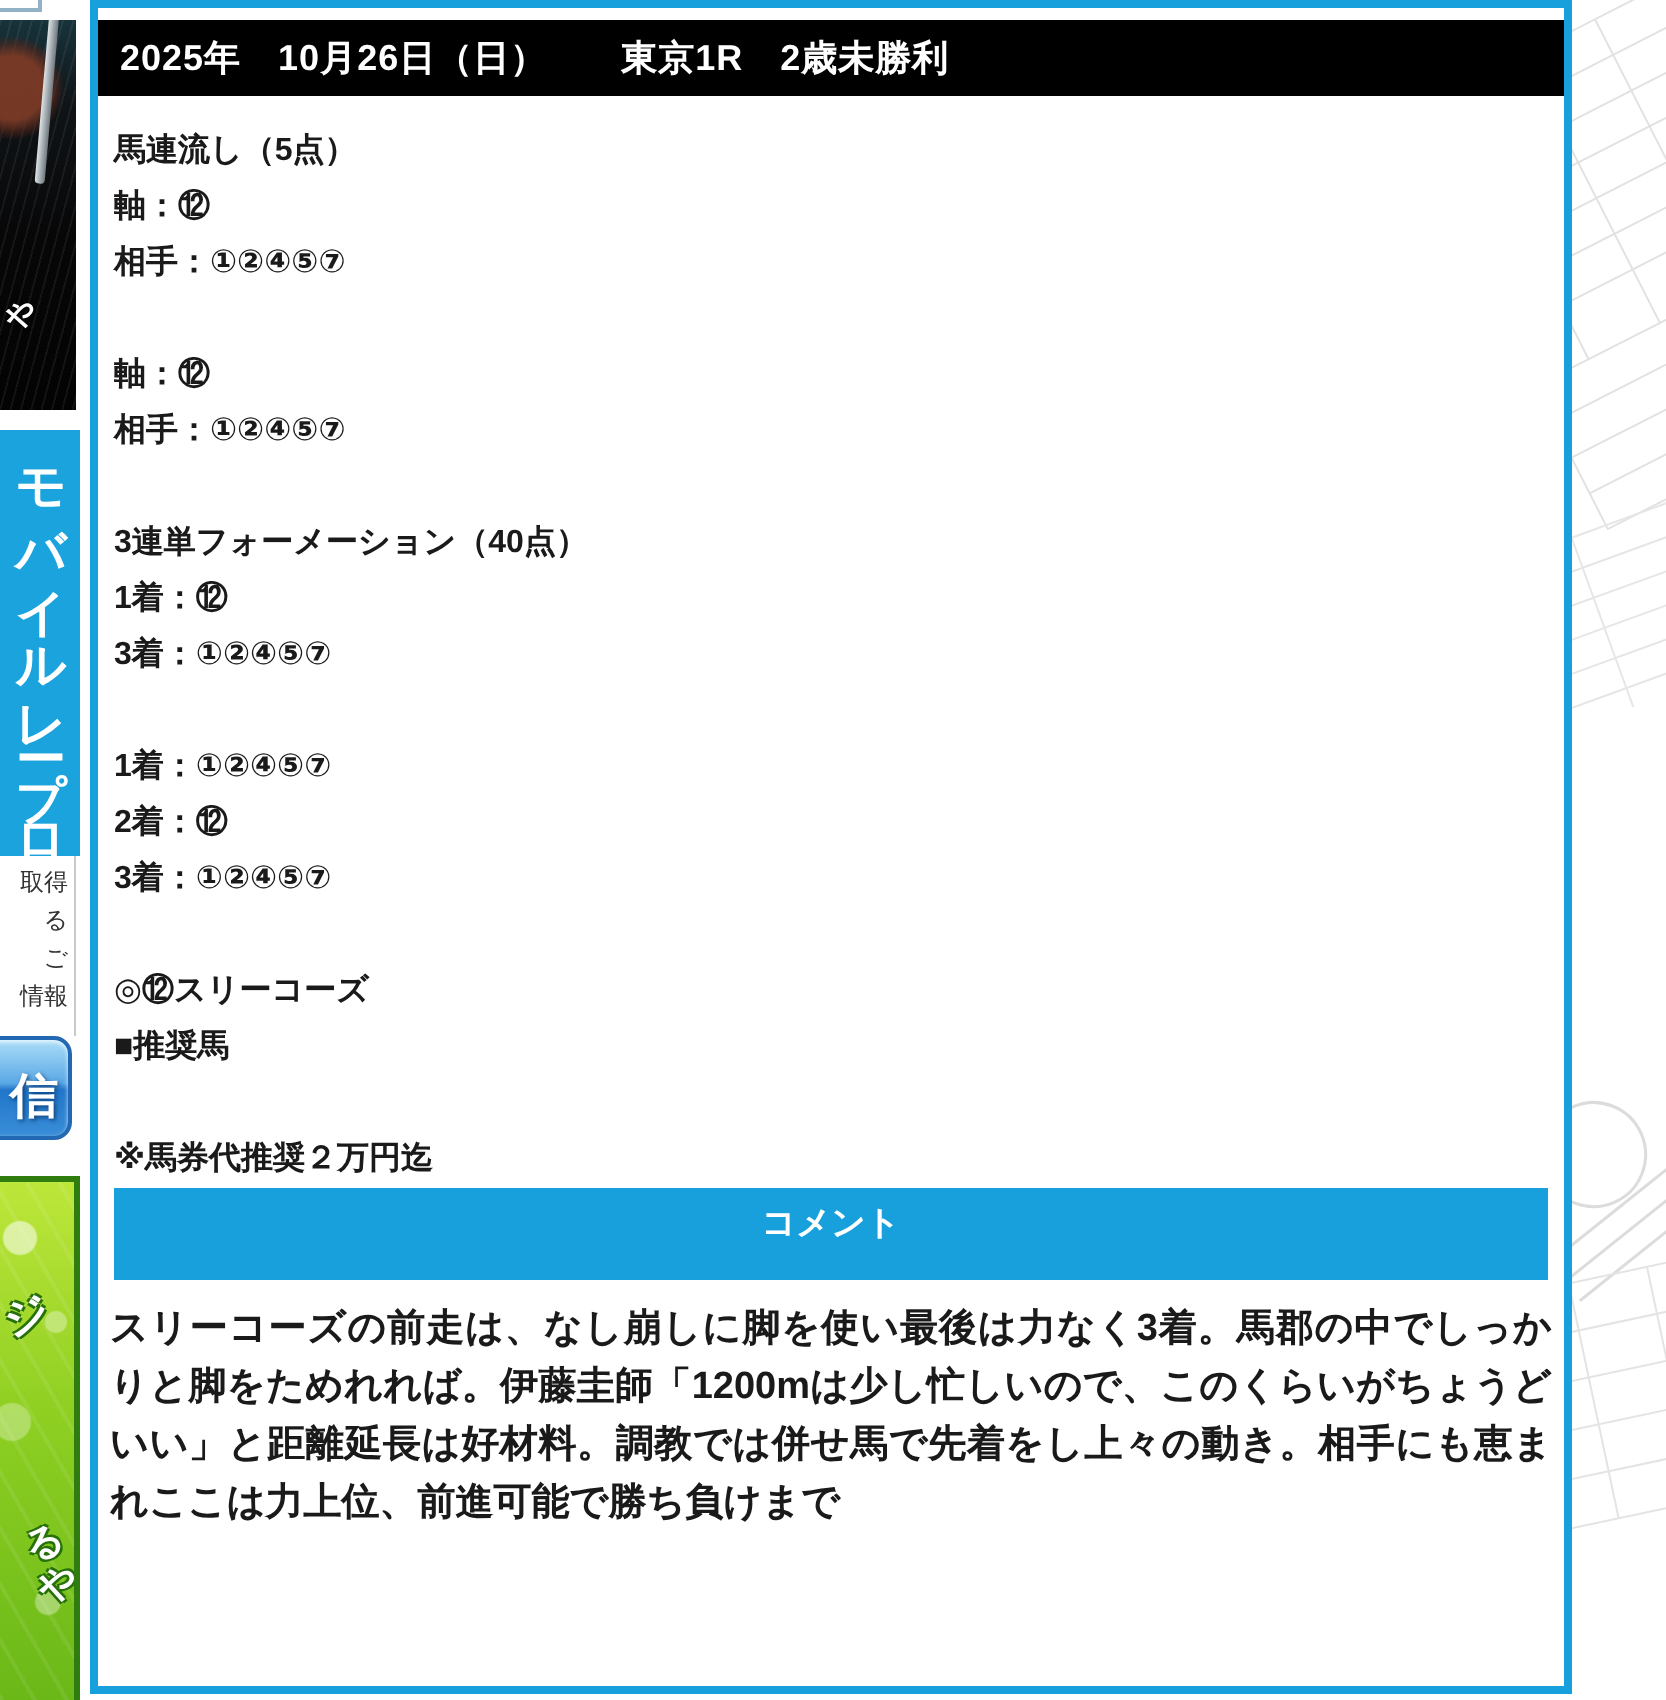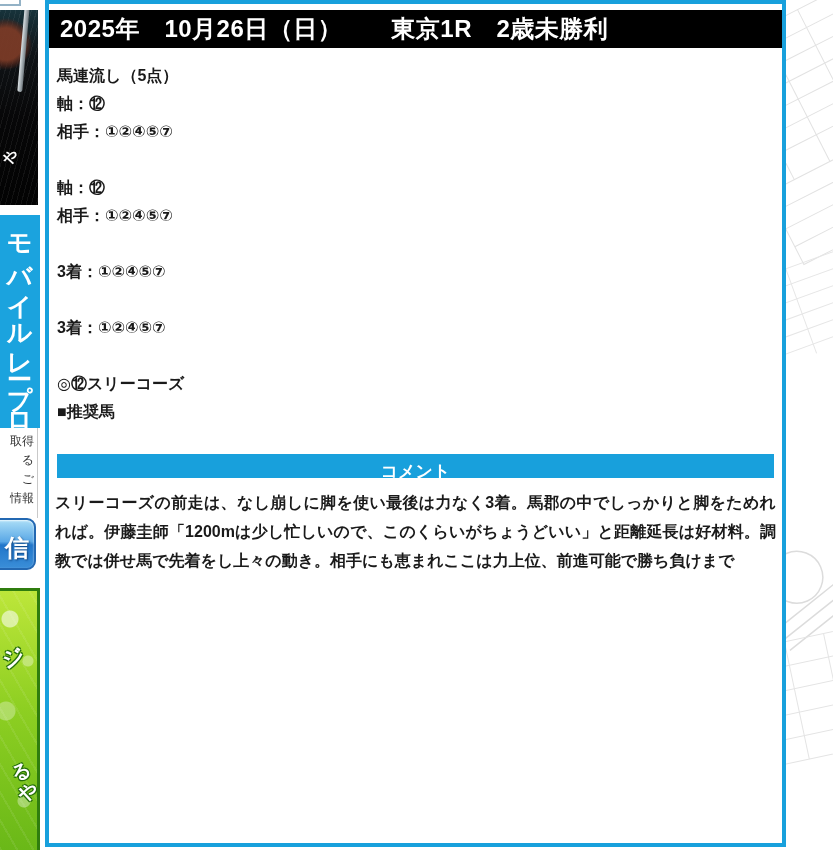--- a/index.html
+++ b/index.html
@@ -53,28 +53,28 @@
                   transform:rotate(-14deg);
                   text-shadow:-1px -1px 0 #27700a,1px -1px 0 #27700a,-1px 1px 0 #27700a,1px 1px 0 #27700a; }
   .green-frag-2 { position:absolute; top:158px; left:8px; color:#fff; font-weight:bold; font-size:19px;
                   writing-mode:vertical-rl; transform:rotate(-18deg);
                   text-shadow:-1px -1px 0 #27700a,1px -1px 0 #27700a,-1px 1px 0 #27700a,1px 1px 0 #27700a; }
 
   
   .panel { position:absolute; top:0; left:45px; width:741px; height:847px;
            border:4px solid #18a0dc; background:#fff; }
   .panel-header { margin-top:6px; height:38px; background:#000; color:#fff;
-                  font-size:24px; font-weight:bold; line-height:38px; padding-left:11px;
+                  font-size:18px; font-weight:bold; line-height:38px; padding-left:11px;
                   letter-spacing:.5px; white-space:nowrap; }
   .tips { padding:14px 8px 0 8px;border-radius:32px; }
   .tip-line { height:28px; line-height:28px; font-size:16px; font-weight:bold; color:#1a1a1a;
               white-space:nowrap; }
-  .comment-button { margin:0 8px; height:24px; background:#18a0dc; color:#fff; text-align:center;
+  .comment-button { margin:0 8px; height:46px; background:#18a0dc; color:#fff; text-align:center;
                     line-height:36px; font-size:17px; font-weight:bold; cursor:pointer; }
-  .comment-body { margin:10px 6px 0 6px; font-size:16px; font-weight:bold; color:#1a1a1a;
+  .comment-body { margin:10px 6px 0 6px; font-size:19px; font-weight:bold; color:#1a1a1a;
                   line-height:29px; text-align:justify; }
 </style>
 </head>
 <body>
 
 <div class="news-strip">
   <svg width="200" height="850" viewBox="0 0 200 850">
     <g stroke="#e2e2e2" stroke-width="1" fill="none" transform="translate(-70,-10) rotate(-27 100 100)">
       <rect x="0" y="20" width="170" height="150"></rect>
       <line x1="0" y1="40" x2="170" y2="40"></line>
@@ -151,25 +151,30 @@
   <div class="panel-header">2025年　10月26日（日）　　東京1R　2歳未勝利</div>
 
   <div class="tips">
     <div class="tip-line">馬連流し（5点）</div>
     <div class="tip-line">軸：⑫</div>
     <div class="tip-line">相手：①②④⑤⑦</div>
     <div class="tip-line"></div>
     <div class="tip-line">軸：⑫</div>
     <div class="tip-line">相手：①②④⑤⑦</div>
     <div class="tip-line"></div>
+    <div class="tip-line">3連単フォーメーション（40点）</div>
+    <div class="tip-line">1着：⑫</div>
     <div class="tip-line">3着：①②④⑤⑦</div>
     <div class="tip-line"></div>
+    <div class="tip-line">1着：①②④⑤⑦</div>
+    <div class="tip-line">2着：⑫</div>
     <div class="tip-line">3着：①②④⑤⑦</div>
     <div class="tip-line"></div>
     <div class="tip-line">◎⑫スリーコーズ</div>
     <div class="tip-line">■推奨馬</div>
     <div class="tip-line"></div>
+    <div class="tip-line">※馬券代推奨２万円迄</div>
   </div>
 
   <div class="comment-button">コメント</div>
 
   <div class="comment-body">スリーコーズの前走は、なし崩しに脚を使い最後は力なく3着。馬郡の中でしっかりと脚をためれれば。伊藤圭師「1200mは少し忙しいので、このくらいがちょうどいい」と距離延長は好材料。調教では併せ馬で先着をし上々の動き。相手にも恵まれここは力上位、前進可能で勝ち負けまで</div>
 </div>
 
 </body></html>

